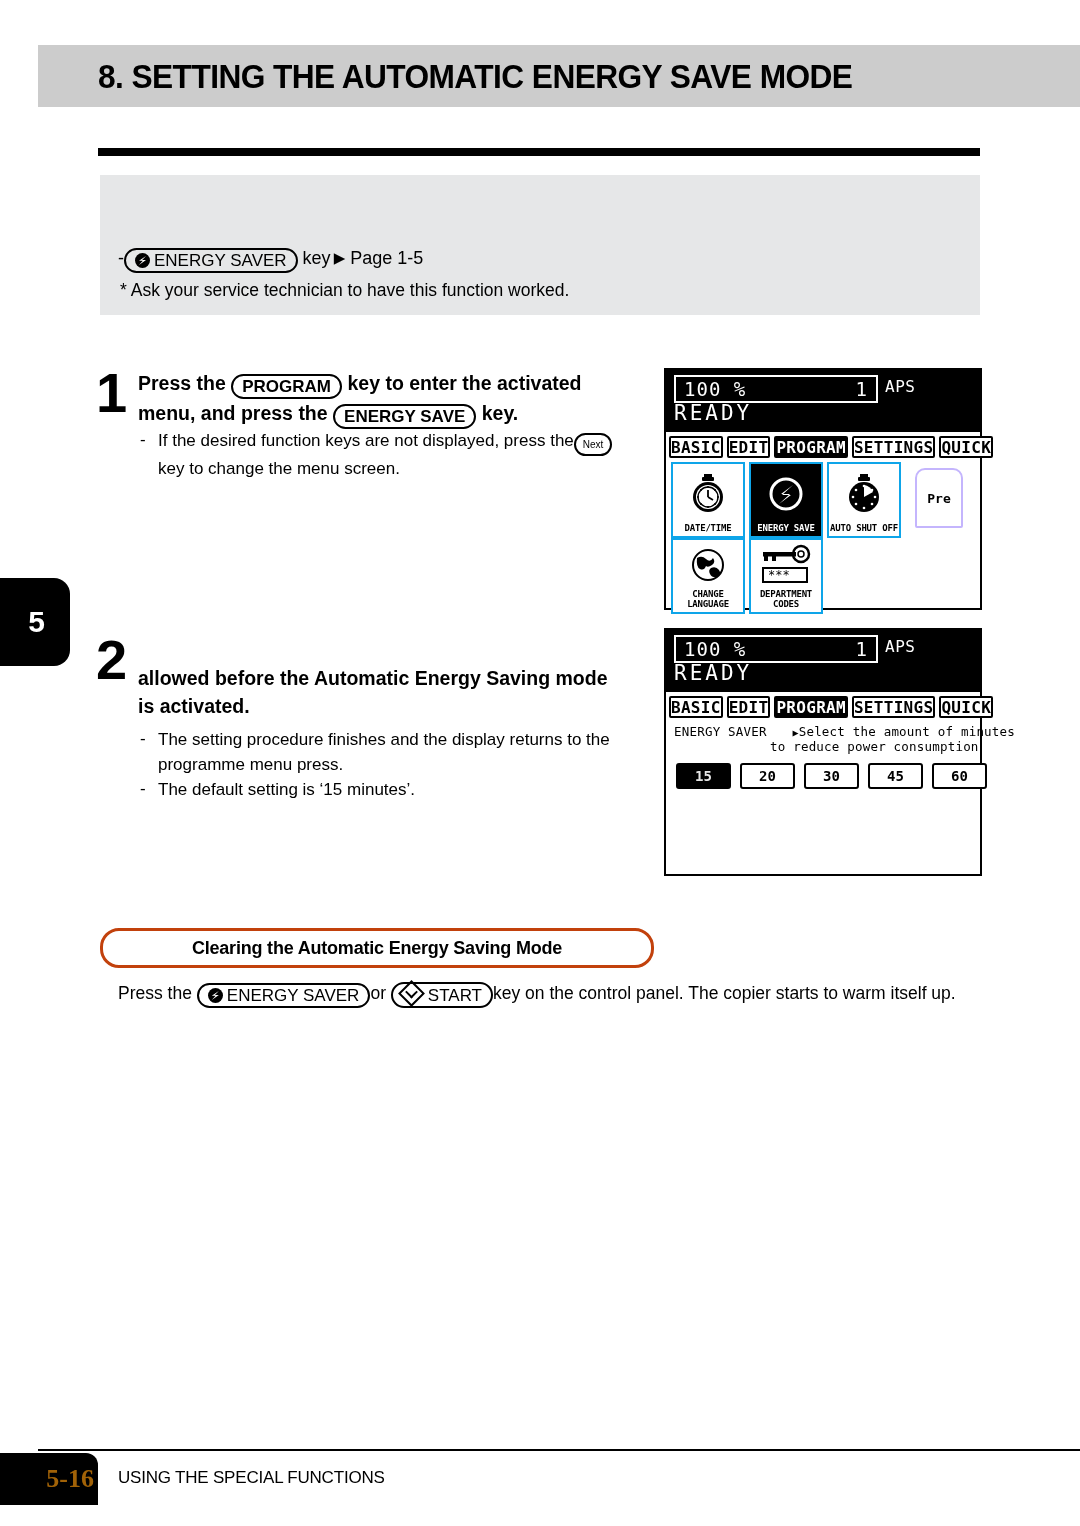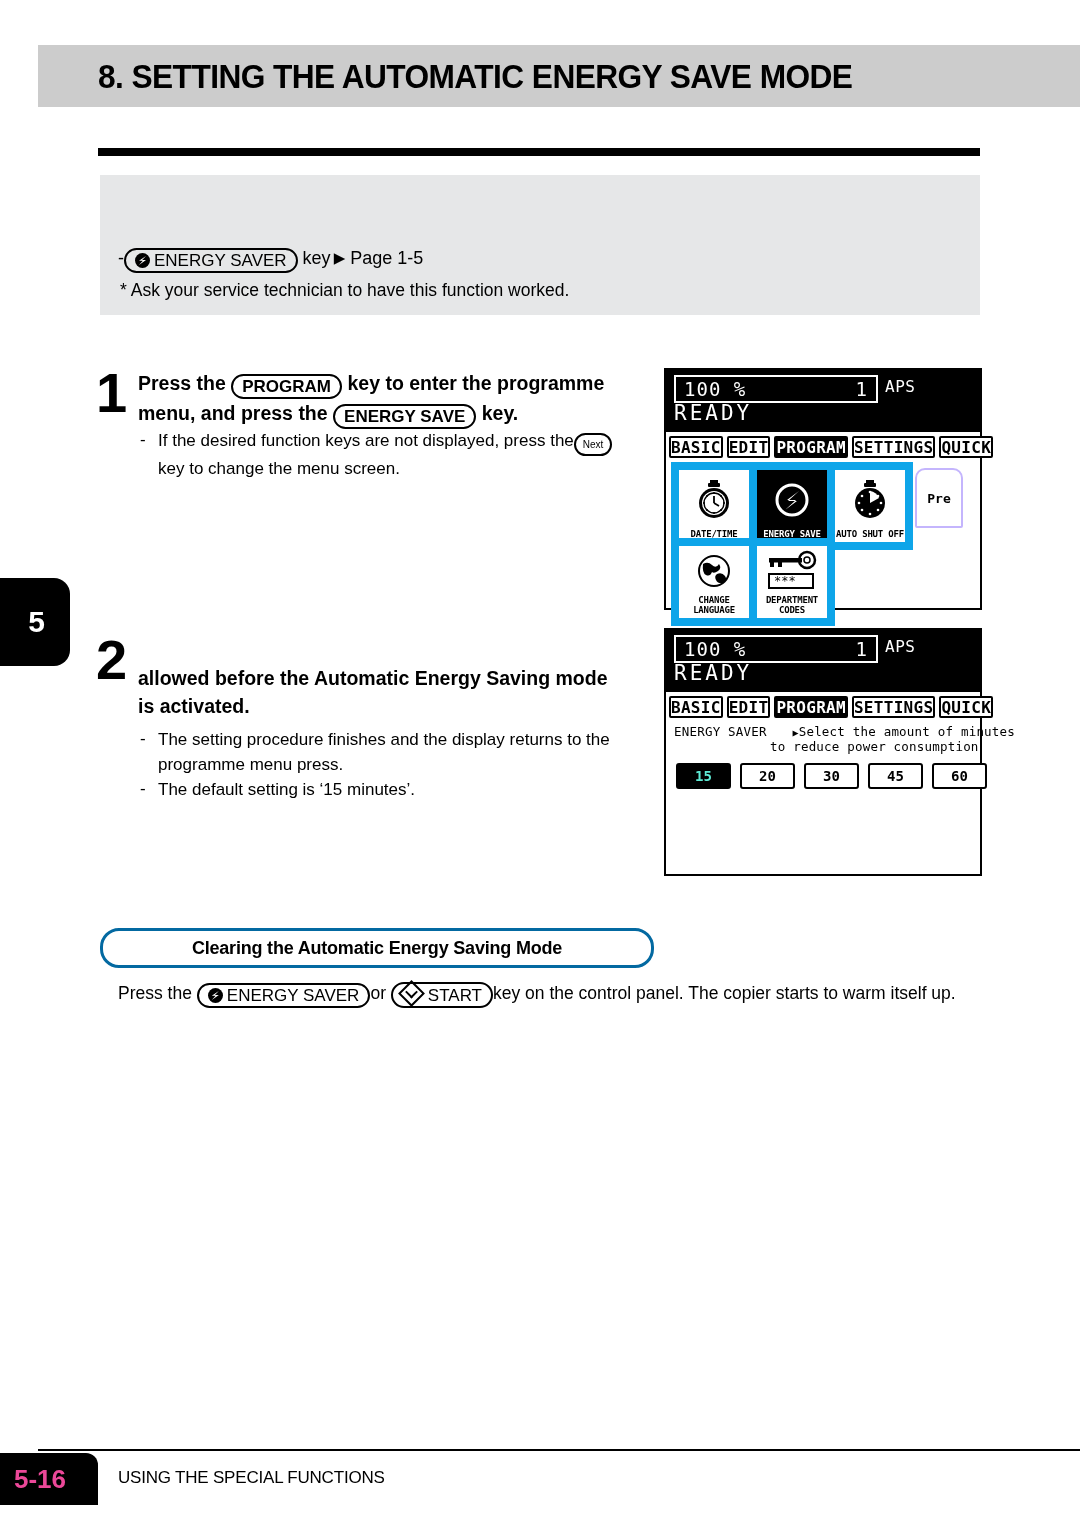--- a/index.html
+++ b/index.html
@@ -123,21 +123,21 @@
     display:flex;align-items:center;justify-content:center;
     font-size:16px;font-weight:bold;letter-spacing:0.3px;
     background:#fff;color:#000;
     box-shadow:inset 0 0 0 1px #fff;
   }
   .lcd-tab.active{background:#000;color:#fff;box-shadow:inset 0 0 0 1px #000;}
 
   
   .lcd-grid{position:absolute;left:5px;top:92px;}
   .fkey{
-    position:absolute;width:70px;height:72px;border:8px solid #0ea5e9;
+    position:absolute;width:70px;height:72px;border:2px solid #0ea5e9;
     background:#fff;box-shadow:inset 0 0 0 1px #fff;
     display:flex;flex-direction:column;align-items:center;justify-content:flex-end;
   }
   .fkey.inv{background:#000;box-shadow:inset 0 0 0 1px #000;}
   .fkey-label{
     font-size:9px;font-weight:bold;line-height:10px;text-align:center;
     letter-spacing:-0.2px;padding-bottom:3px;
   }
   .fkey.inv .fkey-label{color:#fff;}
   .fkey-ico{
@@ -159,26 +159,26 @@
     position:absolute;left:104px;top:109px;font-size:12.5px;letter-spacing:0.2px;
     white-space:nowrap;
   }
   .min-row{position:absolute;left:10px;top:133px;display:flex;gap:9px;}
   .min-btn{
     width:51px;height:22px;border:2px solid #000;border-radius:3px;
     background:#fff;box-shadow:inset 0 0 0 1px #fff;
     display:flex;align-items:center;justify-content:center;
     font-size:14px;font-weight:bold;
   }
-  .min-btn.sel{background:#000;color:#5eead4;box-shadow:inset 0 0 0 1px #000;}
+  .min-btn.sel{background:#000;color:#e5e5e5;box-shadow:inset 0 0 0 1px #000;}
 
   
   #clearing-badge{
     position:absolute;left:100px;top:928px;width:548px;height:34px;
-    border:3px solid #0369a1;border-radius:19px;background:#fff;
+    border:3px solid #c2410c;border-radius:19px;background:#fff;
     display:flex;align-items:center;justify-content:center;
   }
   #clearing-badge span{font-size:18px;font-weight:bold;letter-spacing:-0.2px;}
   #clearing-text{
     position:absolute;left:118px;top:980px;font-size:17.5px;
     white-space:nowrap;line-height:26px;
   }
   .start-dia{
     display:inline-block;width:15px;height:15px;border:2px solid #000;
     transform:rotate(45deg);vertical-align:-2px;margin-right:7px;position:relative;
@@ -190,22 +190,22 @@
 
   
   #footer-rule{
     position:absolute;left:38px;top:1449px;width:1042px;height:2px;background:#000;
   }
   #page-badge{
     position:absolute;left:-20px;top:1453px;width:118px;height:52px;
     background:#000;border-radius:0 12px 0 0;
   }
   #page-badge span{
-    position:absolute;right:32px;top:50%;transform:translateY(-50%);
-    color:#ec4899;font-size:26px;font-weight:bold;
+    position:absolute;right:4px;top:50%;transform:translateY(-50%);
+    color:#a16207;font-size:26px;font-weight:bold;font-family:Liberation Serif, serif;
   }
   #footer-text{
     position:absolute;left:118px;top:1468px;font-size:17px;letter-spacing:-0.2px;
   }
 </style>
 </head>
 <body>
 
 <div id="header-band"></div>
 <div id="page-title">8. SETTING THE AUTOMATIC ENERGY SAVE MODE</div>
@@ -223,21 +223,21 @@
 
 <div id="chapter-tab">
   <span>5</span>
 </div>
 
 <div class="step-num" style="left:96px;top:365px;">1</div>
 
 <div class="step-title" style="left:138px;top:369px;width:520px;">
   <span>Press the</span>
   <span class="keycap bold">PROGRAM</span>
-  <span>key to enter the programme</span>
+  <span>key to enter the activated</span>
   <br>
   <span>menu, and press the</span>
   <span class="keycap bold">ENERGY SAVE</span>
   <span>key.</span>
 </div>
 
 <div class="dash" style="left:140px;top:430px;">-</div>
 <div class="step-note" style="left:158px;top:428px;width:500px;">
   <span>If the desired function keys are not displayed, press the</span><span class="keycap" style="font-size:10px;line-height:19px;padding:0 7px;border-width:2px;">Next</span>
   <br>

